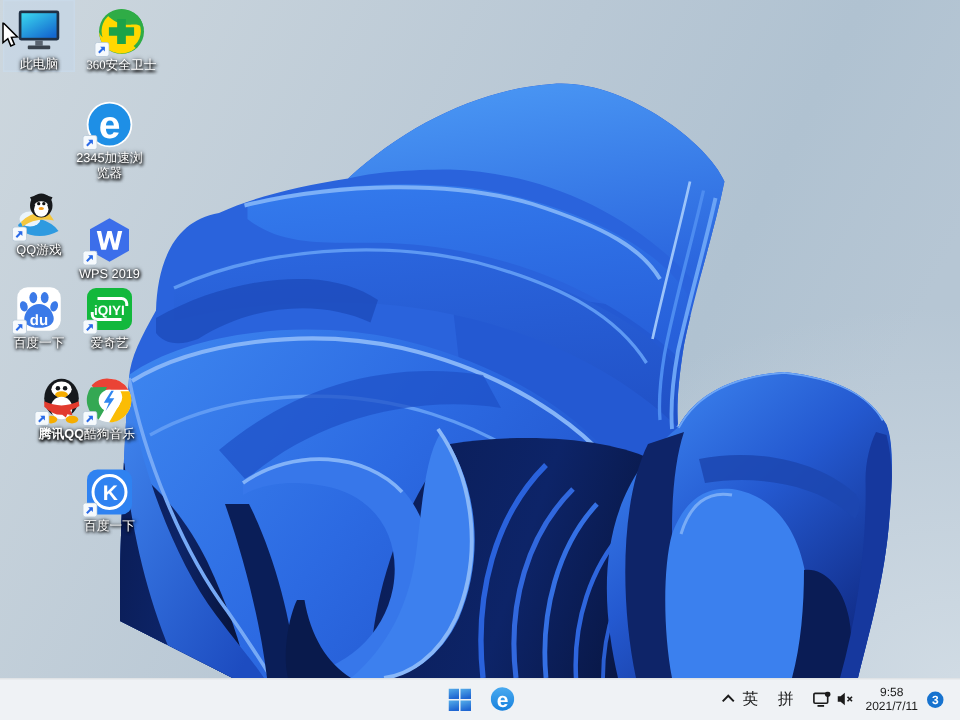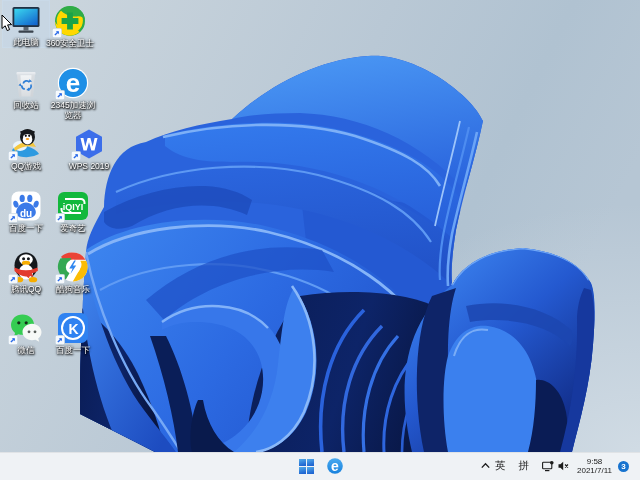--- a/index.html
+++ b/index.html
@@ -181,56 +181,36 @@
 </svg>
 <div class="tile sel" style="left:3px;top:1px;height:46px;">
  <svg class="ic" viewBox="0 0 32 32">
   <rect x="2.5" y="3" width="27" height="20" rx="1.6" fill="#203044"></rect>
   <rect x="4.3" y="4.8" width="23.4" height="16.4" fill="url(#scrg)"></rect>
   <rect x="13.5" y="23" width="5" height="3.4" fill="#5a6470"></rect>
   <rect x="8.5" y="26.4" width="15" height="2.4" rx="0.7" fill="#3a434d"></rect>
  </svg>
  <div class="lbl">此电脑</div>
 </div>
-<div class="tile" style="left:47px;top:2px;">
+<div class="tile" style="left:58px;top:2px;font-family:Liberation Serif, serif;">
  <svg class="ic" viewBox="0 0 32 32">
   <circle cx="16" cy="16" r="15" fill="#2fac46"></circle>
   <circle cx="15.8" cy="15.6" r="13.1" fill="#ffd800"></circle>
   <path d="M 6.5,5 A 15,15 0 0 1 28.6,7.8 C 29.9,9.9 30.7,12.8 30.9,15.4
    C 29.4,11.6 26.2,10.9 23,11.4 C 17,12.2 10.5,9.6 6.5,5 Z" fill="#2fac46"></path>
   <path d="M 25.5,27 A 15,15 0 0 1 3.4,24.2 C 2.1,22.1 1.3,19.2 1.1,16.6
    C 2.6,20.4 5.8,21.1 9,20.6 C 15,19.8 21.5,22.4 25.5,27 Z" fill="#ffd800"></path>
   <path d="M 13.1,7.6 h 5.8 v 5.5 h 5.5 v 5.8 h -5.5 v 5.5 h -5.8 v -5.5 h -5.5 v -5.8 h 5.5 z" fill="#1ba348"></path>
  </svg>
  <svg class="arw" viewBox="0 0 10 10">
         <rect x="0.3" y="0.3" width="9.4" height="9.4" rx="1.6" fill="#f6fafd" stroke="#b9c9d8" stroke-width="0.6"></rect>
         <path d="M 2.9,7.1 L 6.3,3.7" stroke="#2a6ae8" stroke-width="1.4" fill="none"></path>
         <path d="M 3.8,3.2 L 6.9,3.2 L 6.9,6.3 Z" fill="#2a6ae8"></path>
       </svg>
  <div class="lbl">360安全卫士</div>
-</div>
-<div class="tile" style="left:3px;top:64px;">
- <svg class="ic" viewBox="0 0 32 32">
-  <path d="M 7.5,8 L 24.5,8 L 23,29.5 L 9,29.5 Z" fill="url(#bing)"></path>
-  <path d="M 7.5,8 L 10.5,8 L 11.5,29.5 L 9,29.5 Z" fill="#c9ced4" opacity="0.6"></path>
-  <path d="M 21.5,8 L 24.5,8 L 23,29.5 L 20.5,29.5 Z" fill="#c9ced4" opacity="0.6"></path>
-  <rect x="6.5" y="5.2" width="19" height="3" rx="1.2" fill="#dde1e6"></rect>
-  <rect x="6.5" y="5.2" width="19" height="1.4" rx="0.7" fill="#eef1f4"></rect>
-  <g stroke="#2f7fd6" stroke-width="1.7" fill="none">
-   <path d="M 13.2,16.5 A 3.6,3.6 0 0 1 19.5,15.2"></path>
-   <path d="M 20.8,17.5 A 3.6,3.6 0 0 1 18.3,22.6"></path>
-   <path d="M 14.8,22.2 A 3.6,3.6 0 0 1 11.8,18.4"></path>
-  </g>
-  <g fill="#2f7fd6">
-   <path d="M 19.5,12.2 l 2.6,2.2 -3.4,0.8 z"></path>
-   <path d="M 19.6,23.9 l -3.3,-1 2.6,-2.3 z"></path>
-   <path d="M 10.6,16.2 l 1,3.3 -3.2,-1.2 z"></path>
-  </g>
- </svg>
- <div class="lbl">回收站</div>
 </div>
 <div class="tile" style="left:50px;top:64px;">
  <svg class="ic" viewBox="0 0 32 32">
   <circle cx="16" cy="16" r="15.2" fill="#ffffff"></circle>
   <circle cx="16" cy="16" r="14" fill="#1e8fe6"></circle>
   <text x="16" y="25" font-size="26" font-weight="bold" fill="#ffffff" text-anchor="middle" font-family="Liberation Sans">e</text>
  </svg>
  <svg class="arw" viewBox="0 0 10 10">
         <rect x="0.3" y="0.3" width="9.4" height="9.4" rx="1.6" fill="#f6fafd" stroke="#b9c9d8" stroke-width="0.6"></rect>
         <path d="M 2.9,7.1 L 6.3,3.7" stroke="#2a6ae8" stroke-width="1.4" fill="none"></path>
@@ -251,21 +231,21 @@
   <path d="M 10,3.5 q 7.5,-3.5 15,0 l -1.6,3.4 q -6,-2.8 -11.8,0 z" fill="#17191c"></path>
   <ellipse cx="17.5" cy="11" rx="1.8" ry="1" fill="#f39c1f"></ellipse>
  </svg>
  <svg class="arw" viewBox="0 0 10 10">
         <rect x="0.3" y="0.3" width="9.4" height="9.4" rx="1.6" fill="#f6fafd" stroke="#b9c9d8" stroke-width="0.6"></rect>
         <path d="M 2.9,7.1 L 6.3,3.7" stroke="#2a6ae8" stroke-width="1.4" fill="none"></path>
         <path d="M 3.8,3.2 L 6.9,3.2 L 6.9,6.3 Z" fill="#2a6ae8"></path>
       </svg>
  <div class="lbl">QQ游戏</div>
 </div>
-<div class="tile" style="left:50px;top:125px;margin-left:16px;">
+<div class="tile" style="left:50px;top:141px;">
  <svg class="ic" viewBox="0 0 32 32">
   <path d="M 16,1.5 L 29,8.8 L 29,23.2 L 16,30.5 L 3,23.2 L 3,8.8 Z" fill="#3c6eea"></path>
   <path d="M 7.5,10 l 3,12.5 l 3.2,0 l 2.3,-8.3 l 2.3,8.3 l 3.2,0 L 24.5,10 l -2.9,0 l -1.9,8.6 l -2.3,-8.6 l -2.8,0 l -2.3,8.6 l -1.9,-8.6 z" fill="#ffffff"></path>
  </svg>
  <svg class="arw" viewBox="0 0 10 10">
         <rect x="0.3" y="0.3" width="9.4" height="9.4" rx="1.6" fill="#f6fafd" stroke="#b9c9d8" stroke-width="0.6"></rect>
         <path d="M 2.9,7.1 L 6.3,3.7" stroke="#2a6ae8" stroke-width="1.4" fill="none"></path>
         <path d="M 3.8,3.2 L 6.9,3.2 L 6.9,6.3 Z" fill="#2a6ae8"></path>
       </svg>
  <div class="lbl">WPS 2019</div>
@@ -296,21 +276,21 @@
   <path d="M 24,23 L 8,23 A 3.5,3.5 0 0 1 4.5,19.5 L 4.5,18" fill="none" stroke="#ffffff" stroke-width="2"></path>
   <text x="16" y="20" font-size="9" font-weight="bold" fill="#ffffff" text-anchor="middle" font-family="Liberation Sans">iQIYI</text>
  </svg>
  <svg class="arw" viewBox="0 0 10 10">
         <rect x="0.3" y="0.3" width="9.4" height="9.4" rx="1.6" fill="#f6fafd" stroke="#b9c9d8" stroke-width="0.6"></rect>
         <path d="M 2.9,7.1 L 6.3,3.7" stroke="#2a6ae8" stroke-width="1.4" fill="none"></path>
         <path d="M 3.8,3.2 L 6.9,3.2 L 6.9,6.3 Z" fill="#2a6ae8"></path>
       </svg>
  <div class="lbl">爱奇艺</div>
 </div>
-<div class="tile" style="left:3px;top:248px;">
+<div class="tile" style="left:18px;top:248px;font-weight:bold;">
  <svg class="ic" viewBox="0 0 32 32">
   <ellipse cx="16" cy="14.5" rx="11.5" ry="13" fill="#15181c"></ellipse>
   <ellipse cx="16" cy="8.5" rx="6.8" ry="5.2" fill="#ffffff"></ellipse>
   <circle cx="13.6" cy="7.8" r="1.5" fill="#15181c"></circle>
   <circle cx="18.4" cy="7.8" r="1.5" fill="#15181c"></circle>
   <ellipse cx="16" cy="12" rx="4.2" ry="2.2" fill="#f6ad00"></ellipse>
   <ellipse cx="16" cy="21" rx="7.2" ry="7.5" fill="#ffffff"></ellipse>
   <path d="M 4.5,16.5 q 11.5,5.5 23,0 l 0.4,3.2 q -3,2 -6,2.6 l 1.4,3.6 -3.4,-0.8 -1,2.2 -2.4,-1.8 q -6,0.4 -12,-5.4 z" fill="#e23b2e"></path>
   <ellipse cx="9" cy="28.7" rx="4.2" ry="2.6" fill="#f6ad00"></ellipse>
   <ellipse cx="23" cy="28.7" rx="4.2" ry="2.6" fill="#f6ad00"></ellipse>
@@ -331,36 +311,20 @@
   <path d="M 29.2,9.8 a 14.5,14.5 0 0 1 -13.4,20.7 l 7,-12.2 a 7.6,7.6 0 0 0 0.5,-8.5 z" fill="#fbbc05"></path>
   <circle cx="16" cy="16" r="7.2" fill="#ffffff"></circle>
   <path d="M 17.2,9.5 l -5,8 l 3.4,0 l -2.2,5.5 l 5.8,-8.5 l -3.3,0 l 3,-5 z" fill="#2f86f0"></path>
  </svg>
  <svg class="arw" viewBox="0 0 10 10">
         <rect x="0.3" y="0.3" width="9.4" height="9.4" rx="1.6" fill="#f6fafd" stroke="#b9c9d8" stroke-width="0.6"></rect>
         <path d="M 2.9,7.1 L 6.3,3.7" stroke="#2a6ae8" stroke-width="1.4" fill="none"></path>
         <path d="M 3.8,3.2 L 6.9,3.2 L 6.9,6.3 Z" fill="#2a6ae8"></path>
       </svg>
  <div class="lbl">酷狗音乐</div>
-</div>
-<div class="tile" style="left:3px;top:309px;">
- <svg class="ic" viewBox="0 0 32 32">
-  <path d="M 12.5,2.5 C 6,2.5 1,7.2 1,13 c 0,3.2 1.6,6 4.1,7.9 L 3.9,24.6 l 4.5,-2.4 c 1.3,0.4 2.7,0.6 4.1,0.6 6.5,0 11.5,-4.7 11.5,-10.4 C 24,7.2 19,2.5 12.5,2.5 z" fill="#35cc52"></path>
-  <circle cx="8.8" cy="10.8" r="1.6" fill="#132d18"></circle>
-  <circle cx="16.2" cy="10.8" r="1.6" fill="#132d18"></circle>
-  <path d="M 22,11.8 c 5.2,0 9.5,3.8 9.5,8.5 0,2.5 -1.3,4.8 -3.3,6.3 l 1,3.1 -3.7,-2 c -1.1,0.3 -2.3,0.5 -3.5,0.5 -5.2,0 -9.5,-3.8 -9.5,-8.2 s 4.3,-8.2 9.5,-8.2 z" fill="#f7f9f7"></path>
-  <circle cx="19" cy="19.8" r="1.4" fill="#565b57"></circle>
-  <circle cx="25" cy="19.8" r="1.4" fill="#565b57"></circle>
- </svg>
- <svg class="arw" viewBox="0 0 10 10">
-        <rect x="0.3" y="0.3" width="9.4" height="9.4" rx="1.6" fill="#f6fafd" stroke="#b9c9d8" stroke-width="0.6"></rect>
-        <path d="M 2.9,7.1 L 6.3,3.7" stroke="#2a6ae8" stroke-width="1.4" fill="none"></path>
-        <path d="M 3.8,3.2 L 6.9,3.2 L 6.9,6.3 Z" fill="#2a6ae8"></path>
-      </svg>
- <div class="lbl">微信</div>
 </div>
 <div class="tile" style="left:50px;top:309px;">
  <svg class="ic" viewBox="0 0 32 32">
   <rect x="1" y="1" width="30" height="30" rx="7" fill="#2f82f1"></rect>
   <circle cx="16" cy="16" r="11" fill="none" stroke="#ffffff" stroke-width="2"></circle>
   <text x="16.5" y="21.5" font-size="14" font-weight="bold" fill="#ffffff" text-anchor="middle" font-family="Liberation Sans">K</text>
  </svg>
  <svg class="arw" viewBox="0 0 10 10">
         <rect x="0.3" y="0.3" width="9.4" height="9.4" rx="1.6" fill="#f6fafd" stroke="#b9c9d8" stroke-width="0.6"></rect>
         <path d="M 2.9,7.1 L 6.3,3.7" stroke="#2a6ae8" stroke-width="1.4" fill="none"></path>

